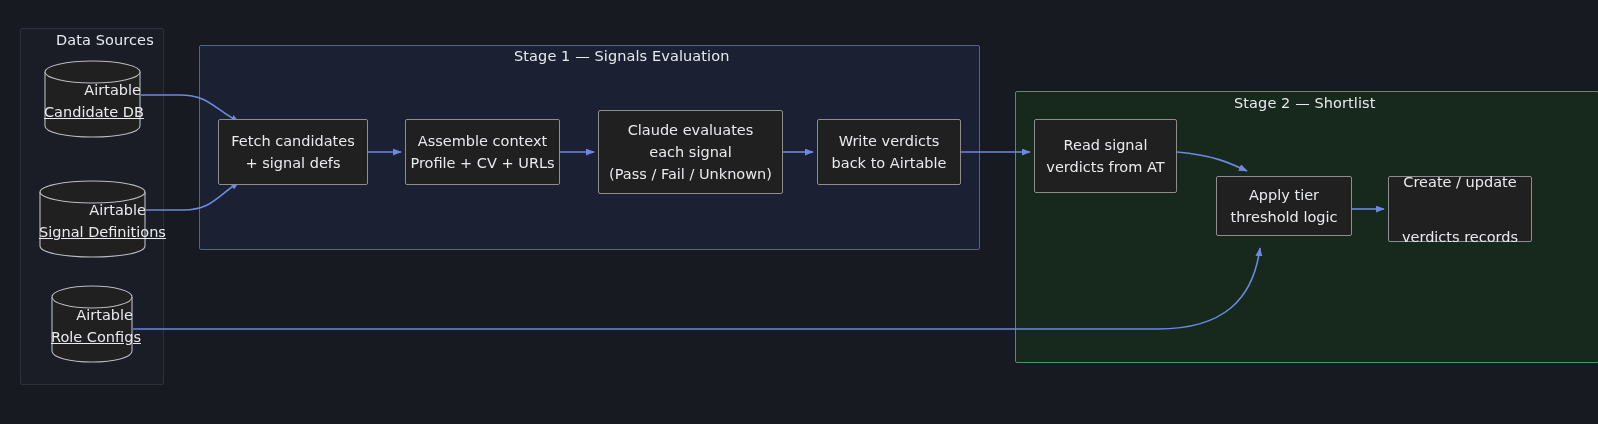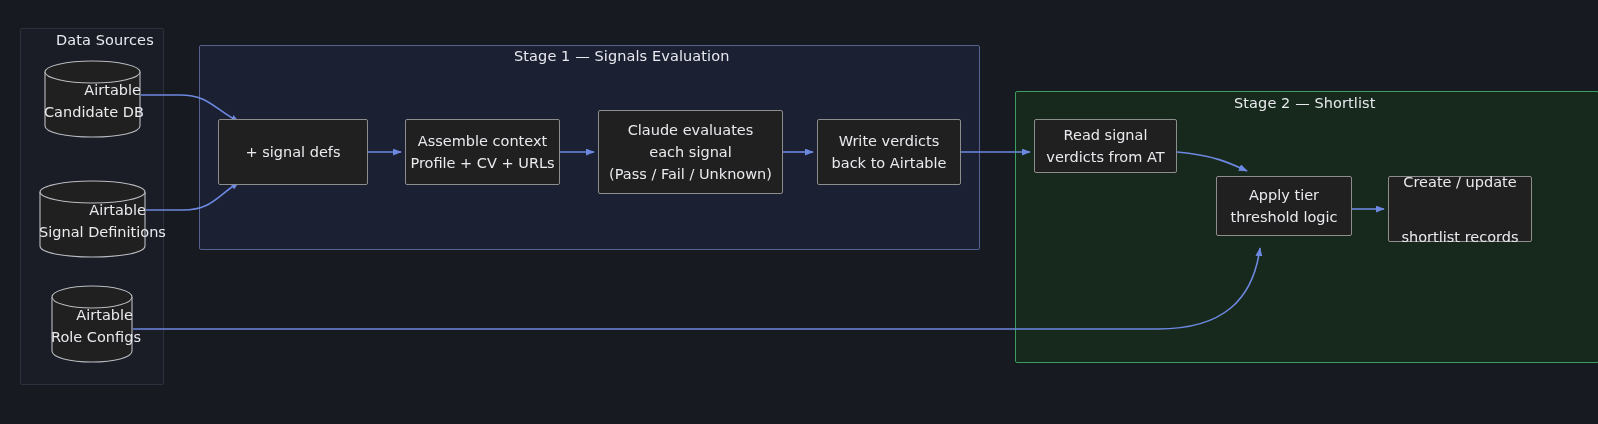--- a/index.html
+++ b/index.html
@@ -90,21 +90,21 @@
     line-height: 22px;
     text-align: center;
     white-space: nowrap;
   }
   .node .line { display: block; }
 
   #node-fetch        { left: 210px;  top: 119px; width: 150px; height: 66px; }
   #node-assemble     { left: 397px;  top: 119px; width: 155px; height: 66px; }
   #node-evaluate     { left: 590px;  top: 110px; width: 185px; height: 84px; }
   #node-write        { left: 809px;  top: 119px; width: 144px; height: 66px; }
-  #node-read         { left: 1026px; top: 119px; width: 143px; height: 54px; }
+  #node-read         { left: 1026px; top: 119px; width: 143px; height: 74px; }
   #node-tier         { left: 1208px; top: 176px; width: 136px; height: 60px; }
   #node-create       { left: 1380px; top: 176px; width: 144px; height: 66px; gap: 33px; }
 
   
   .db {
     position: absolute;
     color: #e9eaee;
     font-size: 14.5px;
     line-height: 22px;
     text-align: center;
@@ -115,21 +115,21 @@
     position: absolute;
     left: 0;
     width: 100%;
     text-align: center;
   }
   #db-candidate  { left: 36px; top: 60px;  width: 97px; height: 78px; }
   #db-signals    { left: 31px; top: 180px; width: 107px; height: 78px; }
   #db-roles      { left: 43px; top: 285px; width: 82px;  height: 78px; }
 
   .db-text.t1 { top: 19px; text-align: right; }
-  .db-text.t2 { top: 41px; }
+  .db-text.t2 { top: 41px; text-decoration: underline; }
 </style>
 </head>
 <body>
 
 <div id="canvas">
 
   <div class="cluster" id="cluster-datasources"></div>
   <div class="cluster" id="cluster-stage1"></div>
   <div class="cluster" id="cluster-stage2"></div>
 
@@ -186,20 +186,21 @@
   <div class="db" id="db-roles">
     <svg class="db-svg" width="82" height="78" viewBox="0 0 82 78">
       <path d="M1,12 L1,66 C1,72.5 19,77 41,77 C63,77 81,72.5 81,66 L81,12" fill="#202020" stroke="#b9bbc1" stroke-width="1.1"></path>
       <ellipse cx="41" cy="12" rx="40" ry="11" fill="#202020" stroke="#b9bbc1" stroke-width="1.1"></ellipse>
     </svg>
     <span class="db-text t1">Airtable</span>
     <span class="db-text t2">Role Configs</span>
   </div>
 
   <div class="node" id="node-fetch">
+    <span class="line">Fetch candidates</span>
     <span class="line">+ signal defs</span>
   </div>
 
   <div class="node" id="node-assemble">
     <span class="line">Assemble context</span>
     <span class="line">Profile + CV + URLs</span>
   </div>
 
   <div class="node" id="node-evaluate">
     <span class="line">Claude evaluates</span>
@@ -217,16 +218,16 @@
     <span class="line">verdicts from AT</span>
   </div>
 
   <div class="node" id="node-tier">
     <span class="line">Apply tier</span>
     <span class="line">threshold logic</span>
   </div>
 
   <div class="node" id="node-create">
     <span class="line">Create / update</span>
-    <span class="line">shortlist records</span>
+    <span class="line">verdicts records</span>
   </div>
 
 </div>
 
 </body></html>

